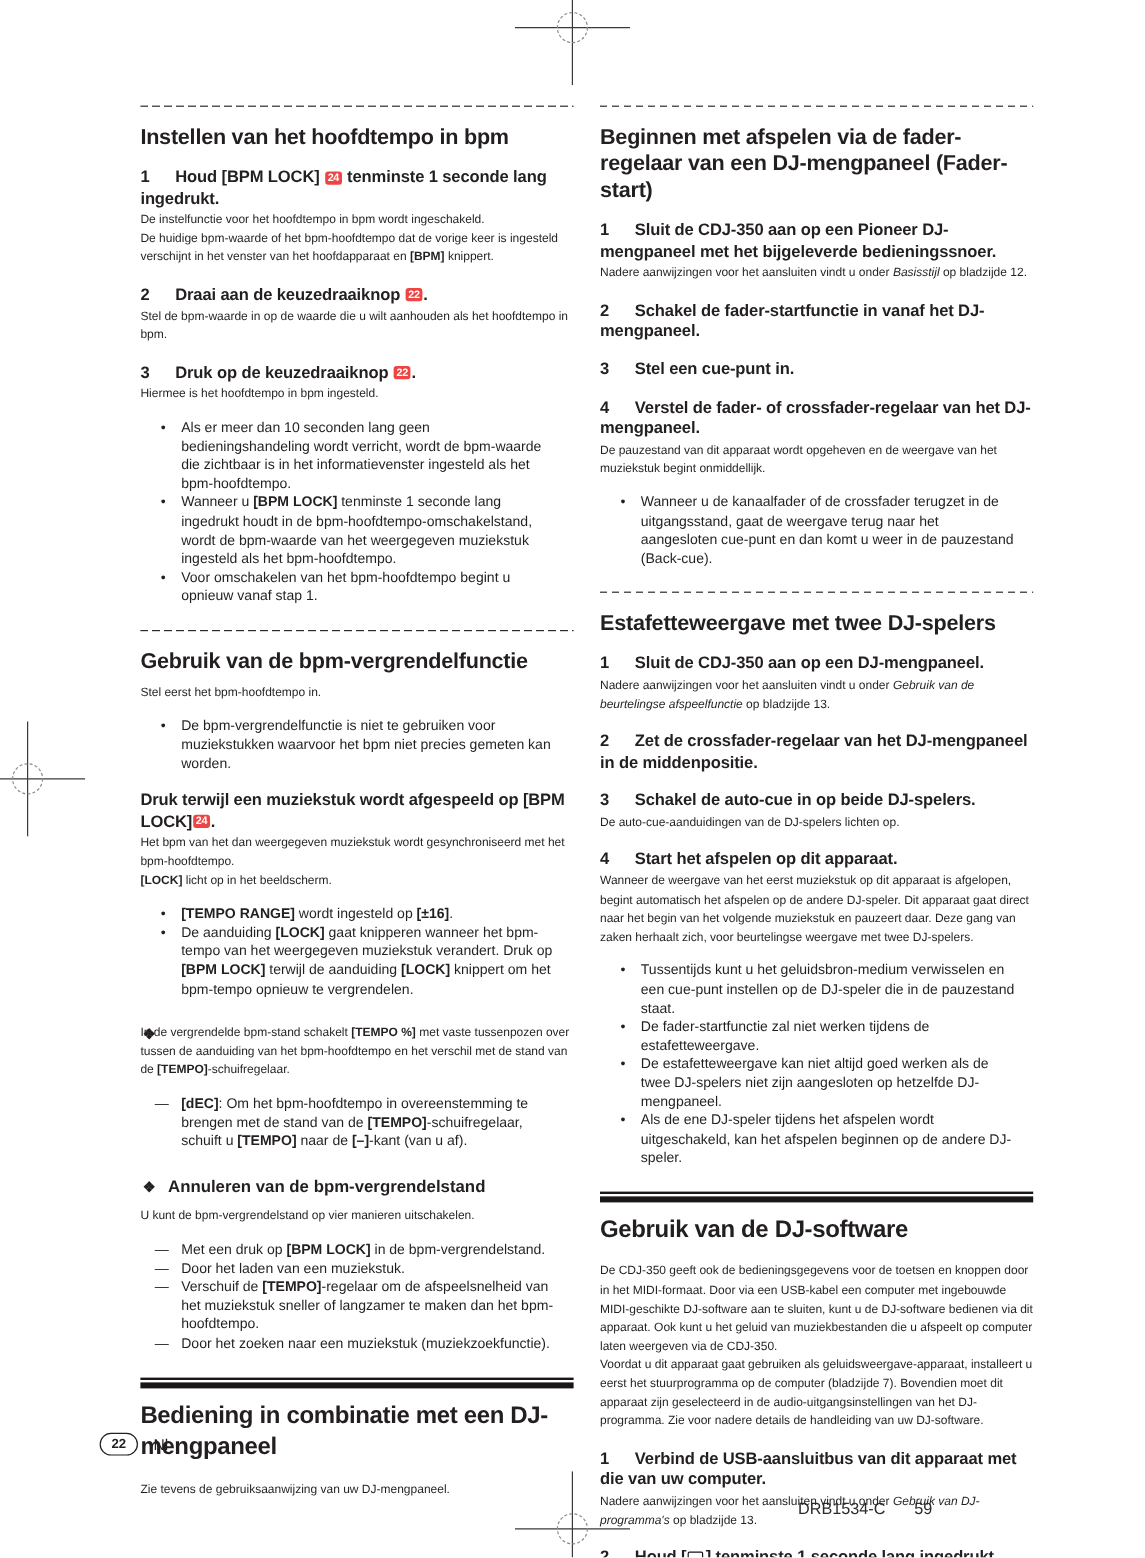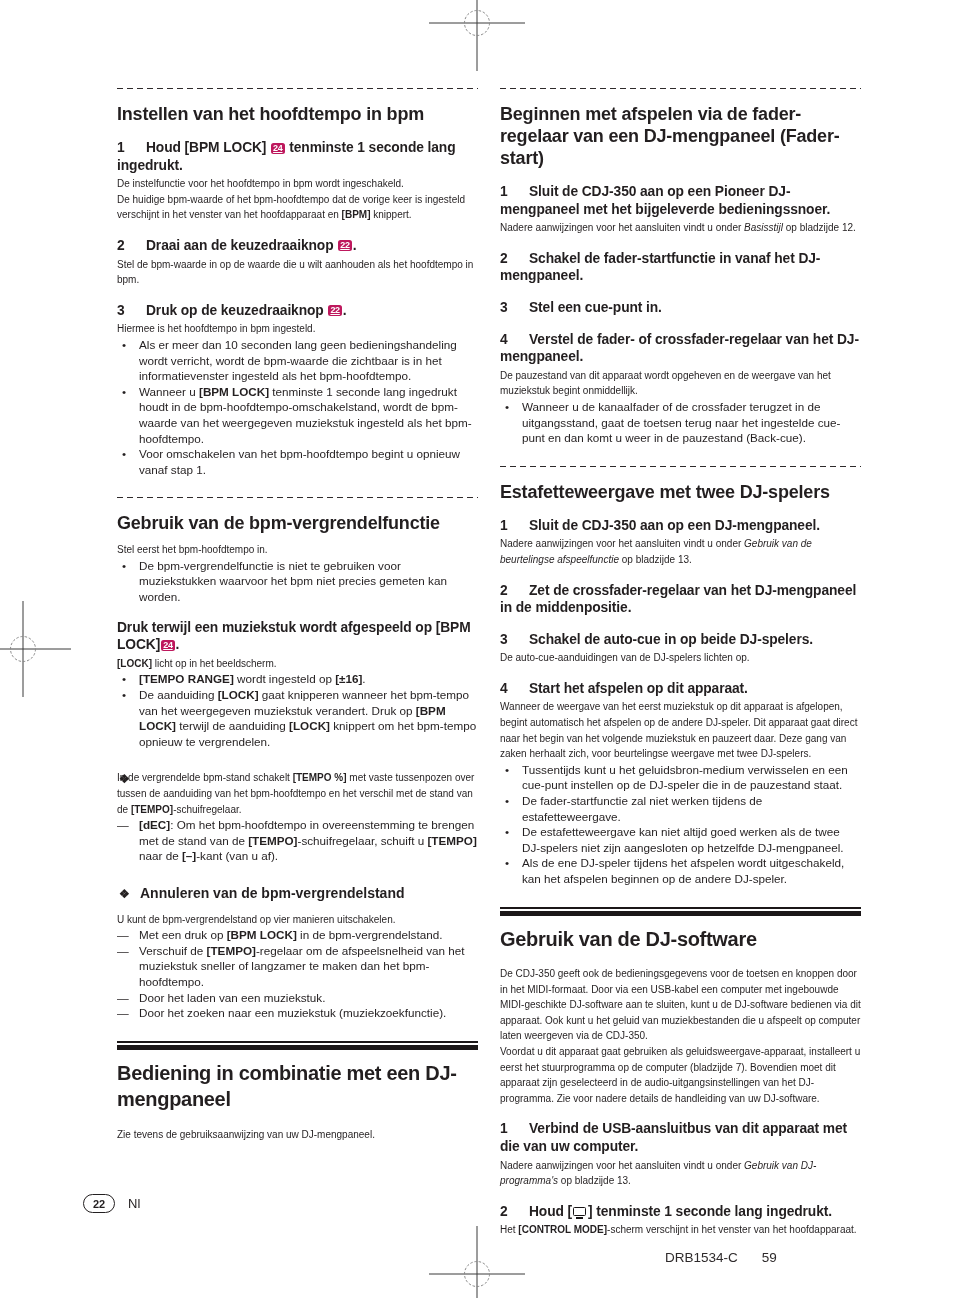--- a/index.html
+++ b/index.html
@@ -23,29 +23,29 @@
   .hrule::after{ content:""; display:block; height:4.5px; background:#1b1718; margin-top:2.5px; }
 
   h1.h1{ font-size:20px; line-height:26.5px; font-weight:700; letter-spacing:-0.3px; margin:0 0 14px 0; }
   h2.h2{ font-size:18px; line-height:22px; font-weight:700; letter-spacing:-0.2px; margin:0 0 8px 0; }
   h3.step{ font-size:13.8px; line-height:17.6px; font-weight:700; margin:14px 0 2px 0; letter-spacing:-0.1px; }
   h3.step .num{ display:inline-block; min-width:29px; }
   h4.subh{ position:relative; font-size:14px; line-height:17.6px; font-weight:700; margin:21px 0 9px 0; padding-left:23px; }
   h4.subh .marker{ position:absolute; left:2px; top:1px; font-size:12px; }
 
   p.body{ font-size:10px; line-height:15.6px; margin:0; }
-  ul.list{ margin:0; padding:0; list-style:none; }
+  ul.list{ margin:12px; padding:0; list-style:none; }
   li{ position:relative; font-size:11.7px; line-height:15.6px; padding-left:22px; }
   li.bullet::before{ content:"\2022"; position:absolute; left:5px; }
   li.dash::before{ content:"\2014"; position:absolute; left:0; }
 
   .badge{
-    display:inline-block; background:#be185d; color:#fff; border-radius:2.5px;
+    display:inline-block; background:#ef4444; color:#fff; border-radius:2.5px;
     font-size:9px; font-weight:700; line-height:11px; padding:0 2px;
-    vertical-align:1.5px; letter-spacing:-0.3px; margin:0 1px;text-decoration:underline;
+    vertical-align:1.5px; letter-spacing:-0.3px; margin:0 1px;
   }
   .icon-monitor{
     display:inline-block; width:13px; height:9px; border:1.6px solid #161314;
     border-radius:1.5px; position:relative; top:-1px; margin:0 2px 0 1px; vertical-align:-1px;
   }
   .icon-monitor::after{
     content:""; position:absolute; left:2px; right:2px; bottom:-4px; height:1.6px; background:#161314;
   }
 
   .footer-left{ position:absolute; left:83px; top:1194px; display:flex; align-items:center; gap:13px; }
@@ -111,38 +111,39 @@
 
     <section class="section">
       <div class="dashed"></div>
       <h2 class="h2">Gebruik van de bpm-vergrendelfunctie</h2>
       <p class="body">Stel eerst het bpm-hoofdtempo in.</p>
       <ul class="list">
         <li class="bullet">De bpm-vergrendelfunctie is niet te gebruiken voor muziekstukken waarvoor het bpm niet precies gemeten kan worden.</li>
       </ul>
 
       <h3 class="step"><span>Druk terwijl een muziekstuk wordt afgespeeld op [BPM LOCK]</span><span class="badge">24</span><span>.</span></h3>
+      <p class="body">Het bpm van het dan weergegeven muziekstuk wordt gesynchroniseerd met het bpm-hoofdtempo.</p>
       <p class="body"><b>[LOCK]</b> licht op in het beeldscherm.</p>
       <ul class="list">
         <li class="bullet"><b>[TEMPO RANGE]</b> wordt ingesteld op <b>[±16]</b>.</li>
         <li class="bullet">De aanduiding <b>[LOCK]</b> gaat knipperen wanneer het bpm-tempo van het weergegeven muziekstuk verandert. Druk op <b>[BPM LOCK]</b> terwijl de aanduiding <b>[LOCK]</b> knippert om het bpm-tempo opnieuw te vergrendelen.</li>
       </ul>
 
       <h4 class="subh"><span class="marker">❖</span></h4>
       <p class="body">In de vergrendelde bpm-stand schakelt <b>[TEMPO %]</b> met vaste tussenpozen over tussen de aanduiding van het bpm-hoofdtempo en het verschil met de stand van de <b>[TEMPO]</b>-schuifregelaar.</p>
       <ul class="list">
         <li class="dash"><b>[dEC]</b>: Om het bpm-hoofdtempo in overeenstemming te brengen met de stand van de <b>[TEMPO]</b>-schuifregelaar, schuift u <b>[TEMPO]</b> naar de <b>[–]</b>-kant (van u af).</li>
       </ul>
 
       <h4 class="subh"><span class="marker">❖</span><span>Annuleren van de bpm-vergrendelstand</span></h4>
       <p class="body">U kunt de bpm-vergrendelstand op vier manieren uitschakelen.</p>
       <ul class="list">
         <li class="dash">Met een druk op <b>[BPM LOCK]</b> in de bpm-vergrendelstand.</li>
+        <li class="dash">Door het laden van een muziekstuk.</li>
         <li class="dash">Verschuif de <b>[TEMPO]</b>-regelaar om de afspeelsnelheid van het muziekstuk sneller of langzamer te maken dan het bpm-hoofdtempo.</li>
-        <li class="dash">Door het laden van een muziekstuk.</li>
         <li class="dash">Door het zoeken naar een muziekstuk (muziekzoekfunctie).</li>
       </ul>
     </section>
 
     <section class="section">
       <div class="hrule"></div>
       <h1 class="h1">Bediening in combinatie met een DJ-mengpaneel</h1>
       <p class="body">Zie tevens de gebruiksaanwijzing van uw DJ-mengpaneel.</p>
     </section>
 
@@ -157,21 +158,21 @@
       <h3 class="step"><span class="num">1</span><span>Sluit de CDJ-350 aan op een Pioneer DJ-mengpaneel met het bijgeleverde bedieningssnoer.</span></h3>
       <p class="body">Nadere aanwijzingen voor het aansluiten vindt u onder <i>Basisstijl</i> op bladzijde 12.</p>
 
       <h3 class="step"><span class="num">2</span><span>Schakel de fader-startfunctie in vanaf het DJ-mengpaneel.</span></h3>
 
       <h3 class="step"><span class="num">3</span><span>Stel een cue-punt in.</span></h3>
 
       <h3 class="step"><span class="num">4</span><span>Verstel de fader- of crossfader-regelaar van het DJ-mengpaneel.</span></h3>
       <p class="body">De pauzestand van dit apparaat wordt opgeheven en de weergave van het muziekstuk begint onmiddellijk.</p>
       <ul class="list">
-        <li class="bullet">Wanneer u de kanaalfader of de crossfader terugzet in de uitgangsstand, gaat de toetsen terug naar het ingestelde cue-punt en dan komt u weer in de pauzestand (Back-cue).</li>
+        <li class="bullet">Wanneer u de kanaalfader of de crossfader terugzet in de uitgangsstand, gaat de weergave terug naar het aangesloten cue-punt en dan komt u weer in de pauzestand (Back-cue).</li>
       </ul>
     </section>
 
     <section class="section">
       <div class="dashed"></div>
       <h2 class="h2">Estafetteweergave met twee DJ-spelers</h2>
 
       <h3 class="step"><span class="num">1</span><span>Sluit de CDJ-350 aan op een DJ-mengpaneel.</span></h3>
       <p class="body">Nadere aanwijzingen voor het aansluiten vindt u onder <i>Gebruik van de beurtelingse afspeelfunctie</i> op bladzijde 13.</p>
 

